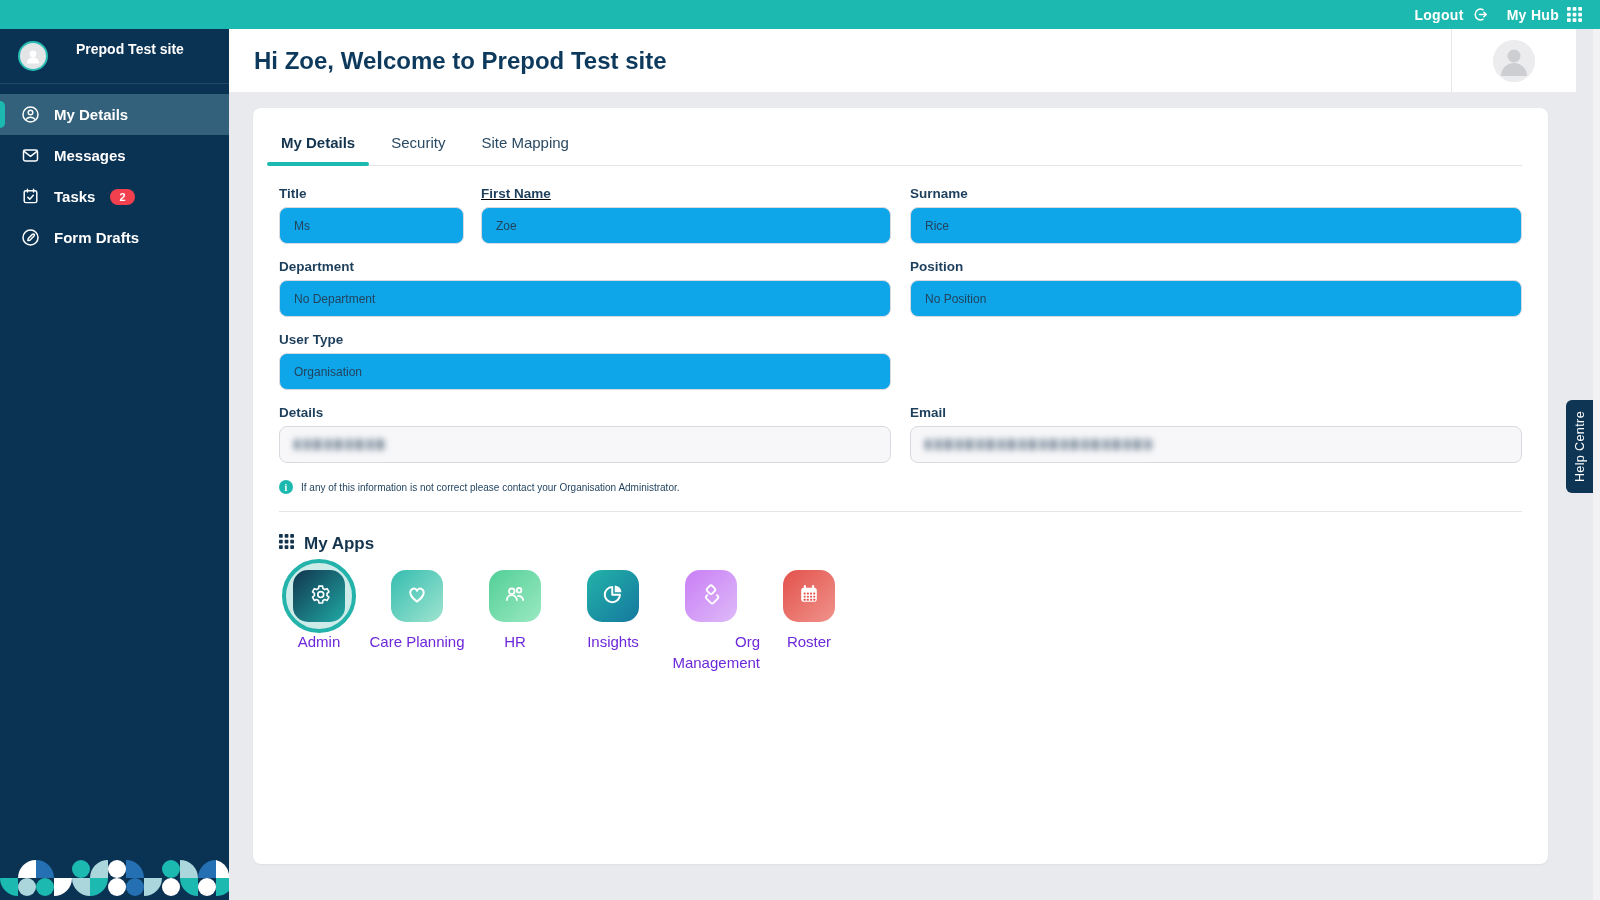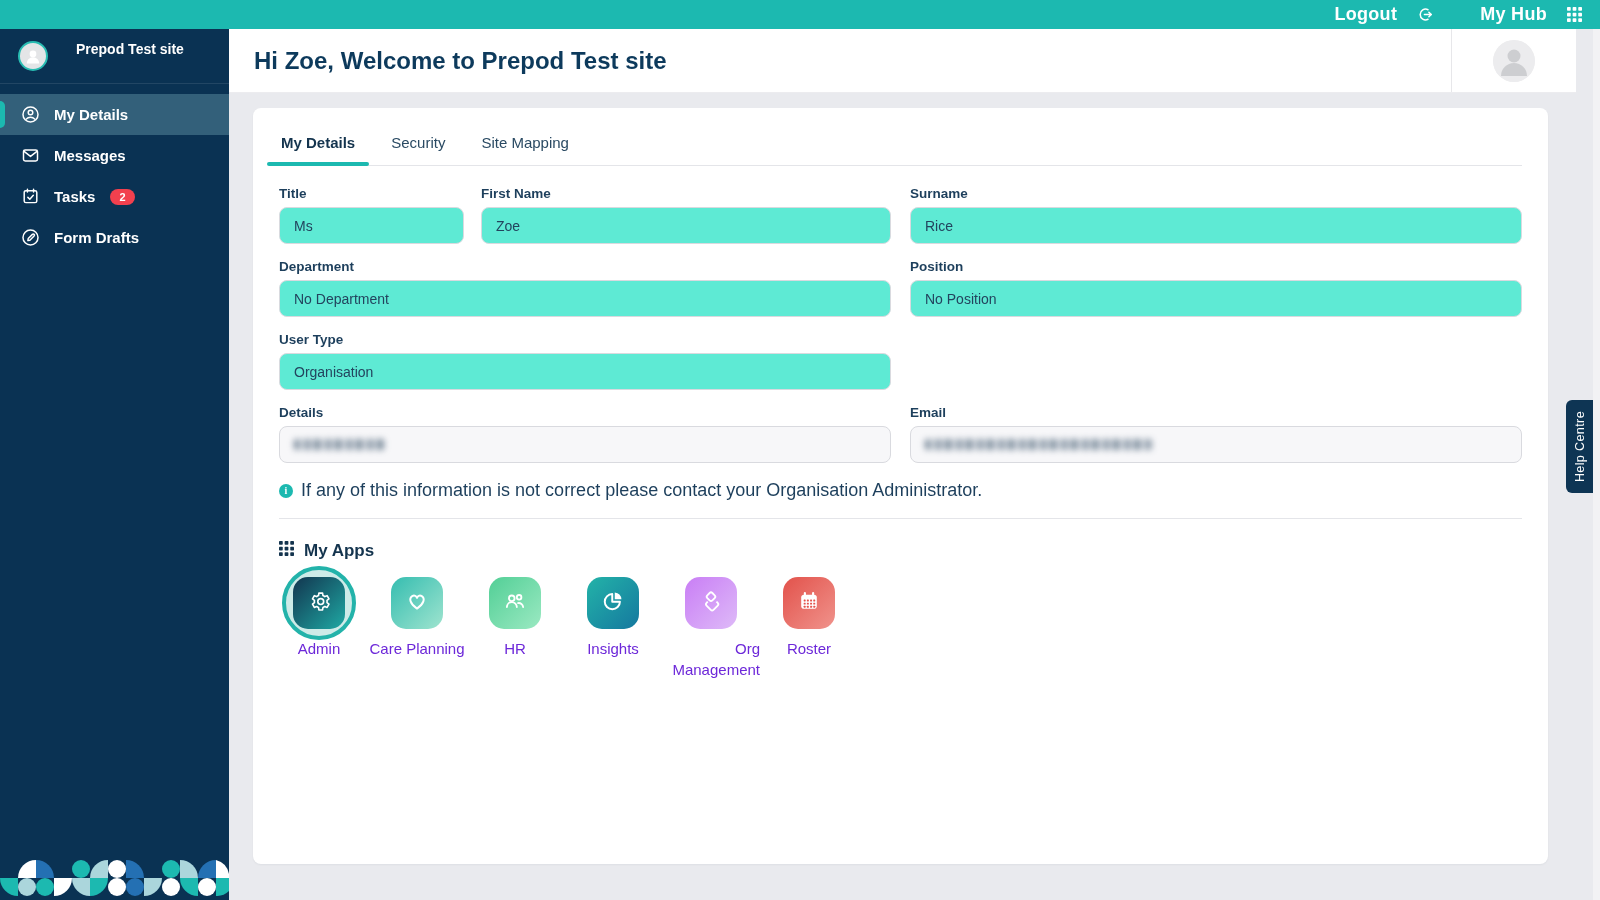--- a/index.html
+++ b/index.html
@@ -2,22 +2,22 @@
 <html><head>
 <meta charset="utf-8">
 <style>
   * { margin:0; padding:0; box-sizing:border-box; }
   html,body { width:1600px; height:900px; overflow:hidden; background:#E9EAEE;
     font-family:"Liberation Sans", sans-serif; }
 
   
   .topbar { position:fixed; top:0; left:0; width:1600px; height:29px; background:#1CB9B0;
     display:flex; align-items:center; justify-content:flex-end; gap:18px; padding-right:18px; z-index:50; }
-  .topbar a { color:#fff; font-size:18px; font-weight:700; text-decoration:none; letter-spacing:.3px;
-    display:flex; align-items:center; gap:20px;margin-left:28px; }
+  .topbar a { color:#fff; font-size:14px; font-weight:700; text-decoration:none; letter-spacing:.3px;
+    display:flex; align-items:center; gap:8px; }
   .topbar svg { display:block; }
 
   
   .sidebar { position:fixed; top:29px; left:0; width:229px; height:871px; background:#0A3253; z-index:40; }
   .brand-row { display:flex; align-items:center; gap:12px; padding:14px 18px; height:64px;
     border-bottom:1px solid rgba(255,255,255,.14); }
   .brand-name { color:#fff; font-size:13px; font-weight:700; letter-spacing:3px; }
   .site-row { display:flex; gap:28px; padding:12px 18px; height:55px;
     border-bottom:1px solid rgba(255,255,255,.10); }
   .site-avatar { width:30px; height:30px; border-radius:50%; background:#E4E5E7; border:2px solid #29BCB2;
@@ -49,37 +49,37 @@
 
   .tabs { display:flex; gap:32px; padding-top:18px; border-bottom:1px solid #E4E5E9; }
   .tab { position:relative; font-size:15px; color:#2A4A63; padding:8px 2px 14px 2px; cursor:pointer; }
   .tab.active { color:#14344E; font-weight:700; }
   .tab.active::after { content:""; position:absolute; left:-12px; right:-12px; bottom:-1px; height:4px;
     background:#1CB9B0; border-radius:4px; }
 
   .form-grid { display:grid; grid-template-columns:612px 612px; column-gap:19px; margin-top:20px; }
   .field { margin-bottom:15px; }
   .field label { display:block; font-size:13.5px; font-weight:700; color:#1D3F5C; margin-bottom:6px; }
-  .field input { width:100%; height:37px; background:#5eead4; border:1px solid #D9DADF; border-radius:8px;
-    padding:0 14px; font-size:14px; color:#23445E; font-family:"Liberation Sans",sans-serif; outline:none; }
+  .field input { width:100%; height:37px; background:#0ea5e9; border:1px solid #D9DADF; border-radius:8px;
+    padding:0 14px; font-size:12px; color:#23445E; font-family:"Liberation Sans",sans-serif; outline:none; }
   .row-split { display:flex; gap:17px; }
   .w-title { width:185px; flex:0 0 auto; }
-  .w-grow { flex:1; }
+  .w-grow { flex:1;text-decoration:underline; }
   .blob-wrap { width:100%; height:37px; background:#F7F7F9; border:1px solid #D9DADF; border-radius:8px;
     display:flex; align-items:center; padding:0 14px; }
   .redacted-blob { height:11px; border-radius:4px; filter:blur(3px);
     background:repeating-linear-gradient(90deg, rgba(38,66,92,.65) 0 5px, rgba(38,66,92,.12) 5px 10px,
       rgba(38,66,92,.5) 10px 16px, rgba(38,66,92,.2) 16px 21px); }
   .blob-mobile { width:92px; }
   .blob-email { width:228px; }
 
   .info-row { display:flex; align-items:center; gap:8px; margin-top:2px; }
   .info-icon { width:14px; height:14px; border-radius:50%; background:#1CB9B0; color:#fff; font-size:10px;
     font-weight:700; display:flex; align-items:center; justify-content:center; font-family:"Liberation Serif",serif; }
-  .info-text { font-size:18px; color:#1D3F5C; }
+  .info-text { font-size:10px; color:#1D3F5C; }
 
   .divider { border-top:1px solid #E4E5E9; margin-top:17px; }
 
   .apps-header { display:flex; gap:10px; margin-top:22px; }
   .apps-title { font-size:17px; font-weight:700; color:#14344E; }
   .apps-row { display:flex; margin-top:16px; margin-left:-9px; }
   .app { width:98px; display:flex; flex-direction:column; align-items:center; position:relative; }
   .app-tile { width:52px; height:52px; border-radius:15px; display:flex; align-items:center;
     justify-content:center; cursor:pointer; position:relative; z-index:3; }
   .app-label { margin-top:9px; font-size:15px; color:#6d28d9; text-align:right; line-height:1.4;

